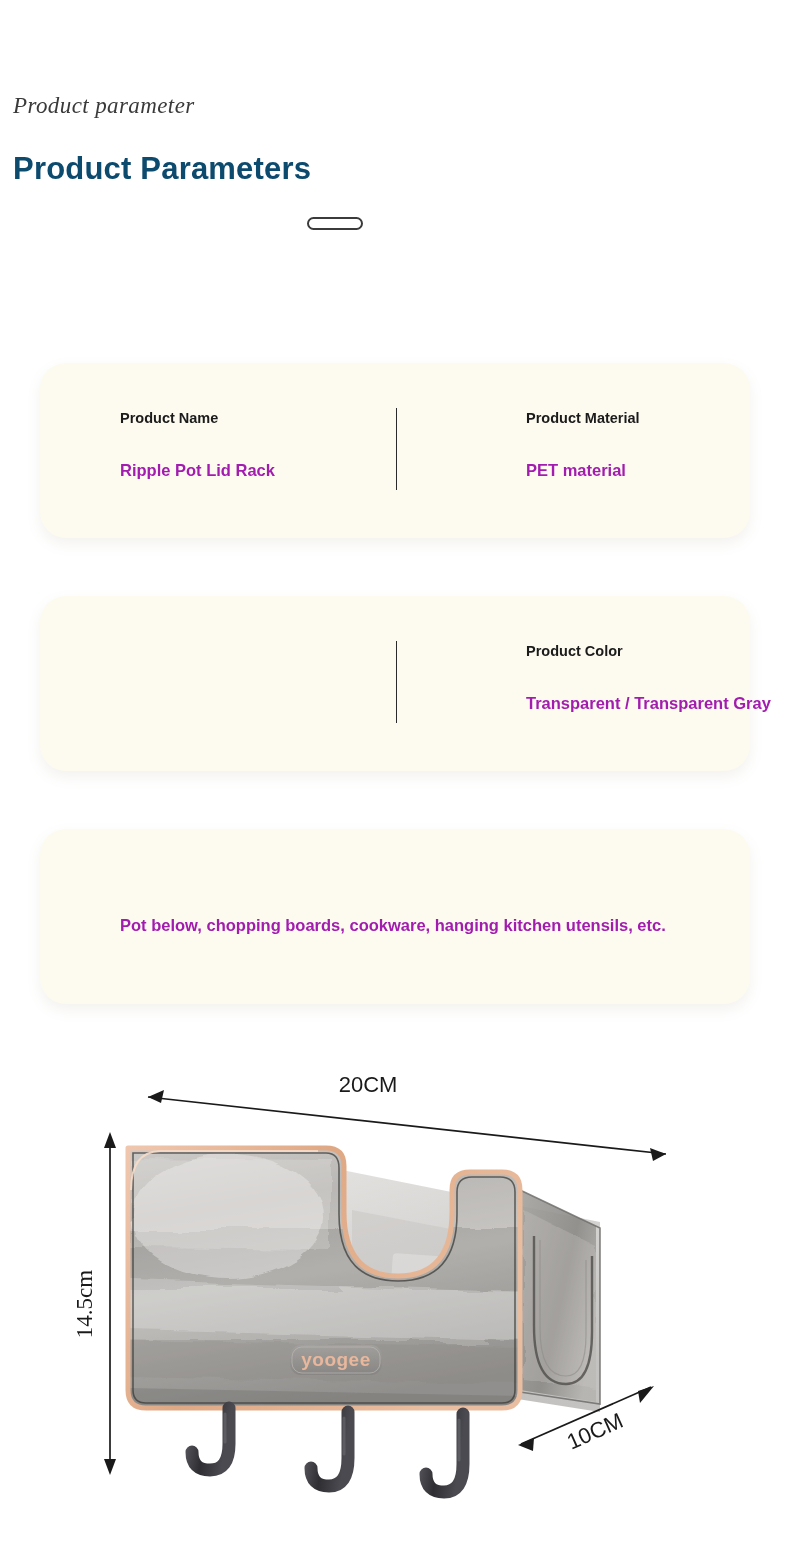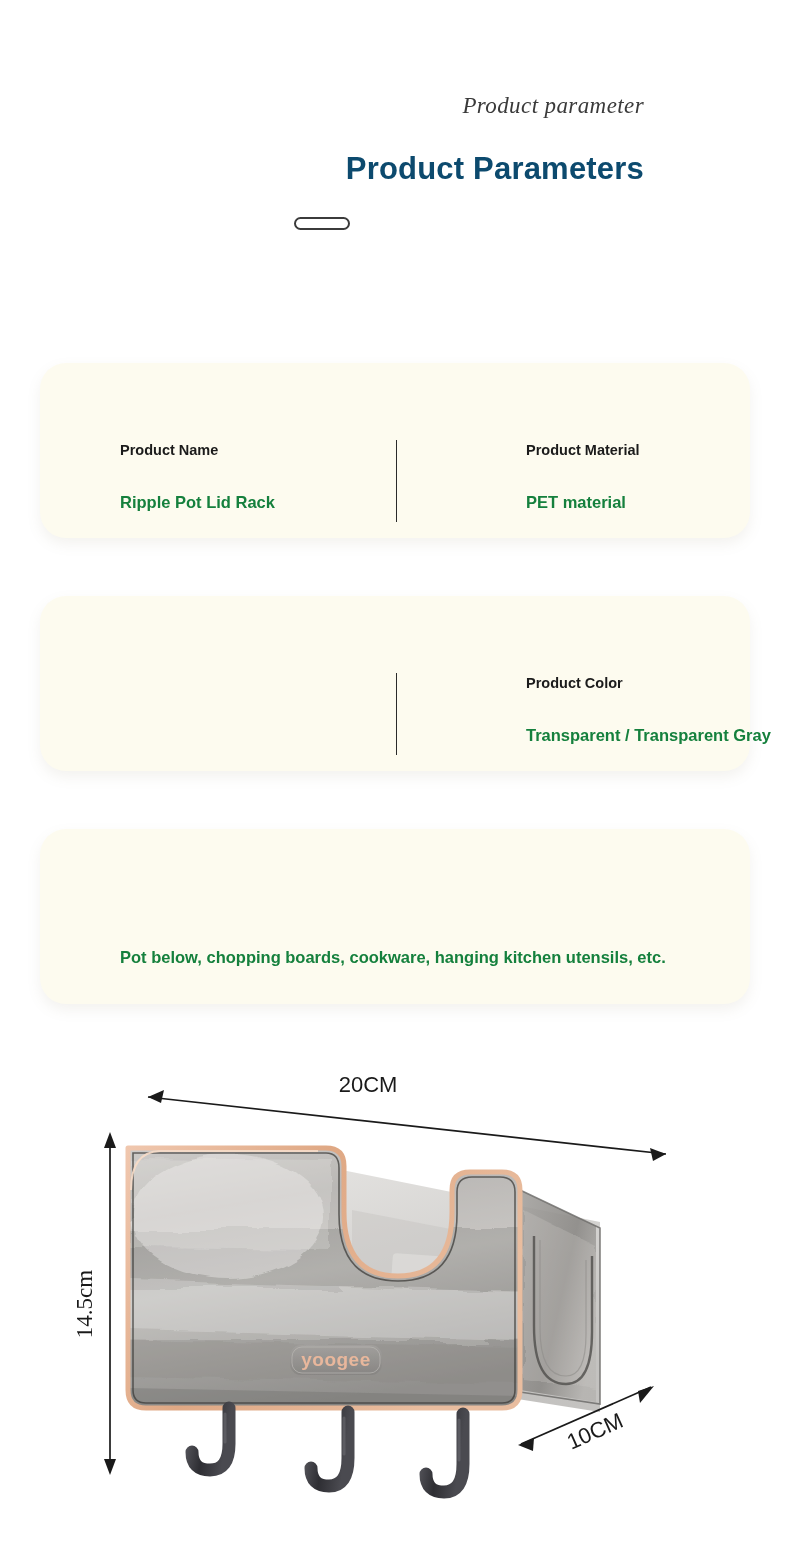--- a/index.html
+++ b/index.html
@@ -14,21 +14,22 @@
     overflow: hidden;
     font-family: "Liberation Sans", sans-serif;
     color: #1a1a1a;
   }
 
   
   .header {
     position: absolute;
     left: 0; top: 0;
     width: 644px;
-    text-align: right;
+    text-align: left;
+    padding-left: 13px;
   }
   .eyebrow {
     font-family: "Liberation Serif", serif;
     font-style: italic;
     font-size: 23px;
     color: #3a3a3a;
     letter-spacing: 0.4px;
     margin-top: 94px;
     line-height: 1;
   }
@@ -62,41 +63,40 @@
     box-sizing: border-box;
   }
   #card-0 { top: 363px; height: 175px; }
   #card-1 { top: 596px; height: 175px; }
   #card-2 { top: 829px; height: 175px; }
 
   .card-inner {
     position: relative;
     width: 100%;
     height: 100%;
-    margin-top: 32px;
   }
   .col {
     position: absolute;
     top: 48px;
   }
   .col-left  { left: 80px; }
   .col-right { left: 486px; width: 330px; }
   .col-full  { left: 80px; width: 600px; top: 52px; }
 
   .field-label {
     font-size: 14.5px;
     font-weight: 600;
     color: #1b1b1b;
     line-height: 1;
     white-space: nowrap;
   }
   .field-value {
     font-size: 16.5px;
     font-weight: bold;
-    color: #15803d;
+    color: #a21caf;
     line-height: 1;
     margin-top: 36px;
     white-space: nowrap;
   }
   .v-divider {
     position: absolute;
     left: 356px;
     top: 45px;
     width: 1px;
     height: 82px;

